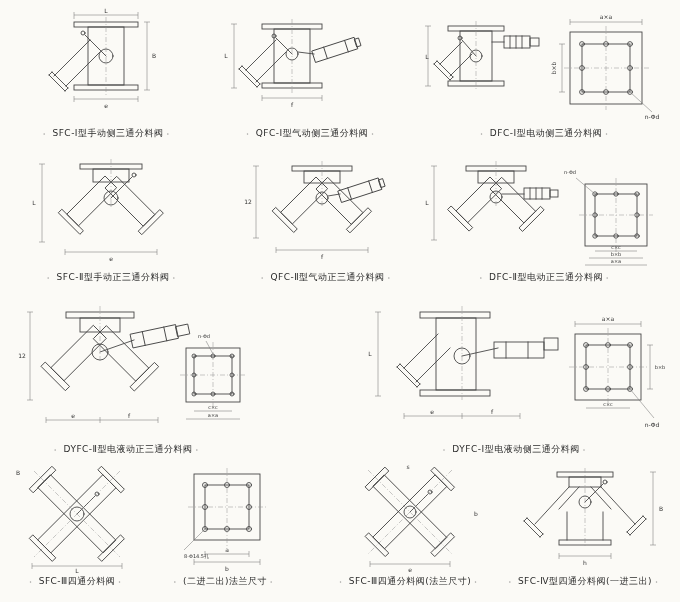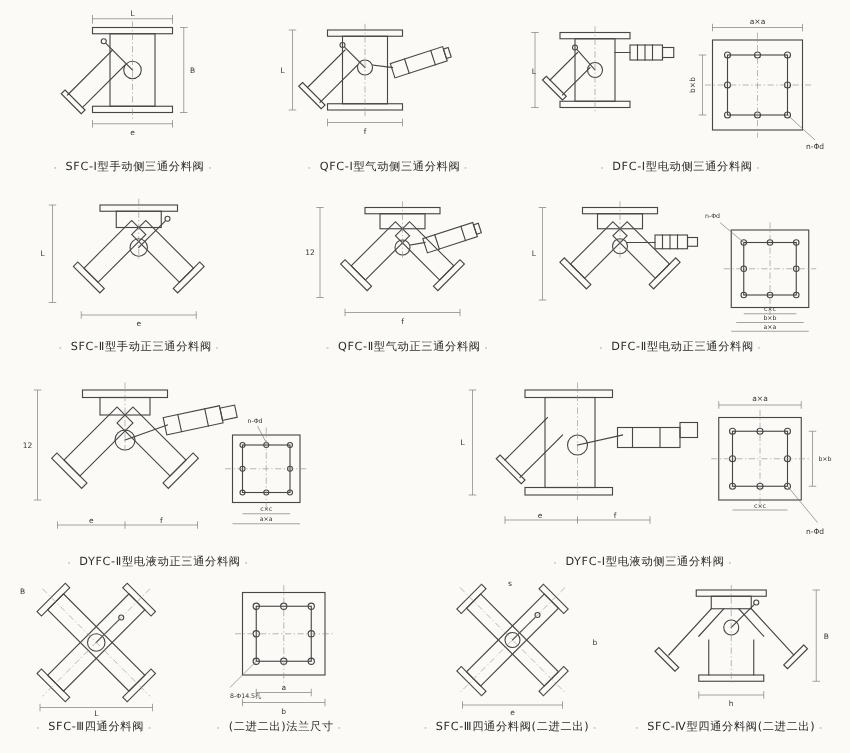--- a/index.html
+++ b/index.html
@@ -399,21 +399,21 @@
           <circle cx="100" cy="30" r="2"></circle>
       </g>
       <path class="cl" d="M38 8 L122 92 M122 8 L38 92"></path>
       <g class="thin">
         <path d="M40 102 L120 102 M40 99 L40 105 M120 99 L120 105"></path>
       </g>
       <text x="78" y="7" class="dim">s</text>
       <text x="146" y="54" class="dim">b</text>
       <text x="80" y="110" class="dim">e</text>
     </svg>
-    <div class="caption"><span class="dot">。</span><span>SFC-Ⅲ四通分料阀(二进二出)</span><span class="dot">。</span></div>
+    <div class="caption"><span class="dot">。</span><span>SFC-Ⅲ四通分料阀(法兰尺寸)</span><span class="dot">。</span></div>
   </div>
 
   <div class="panel" style="left:495px;top:462px;width:180px;height:134px">
     <svg width="180" height="112" viewBox="0 0 180 112">
       <g class="ln">
         <rect x="62" y="10" width="56" height="5"></rect>
         <rect x="74" y="15" width="32" height="10"></rect>
         <path d="M74 25 L40 62 M106 25 L140 62"></path>
         <path d="M84 25 L64 47 M96 25 L116 47"></path>
         <path d="M32 56 L48 72 M29 59 L45 75 M32 56 L29 59 M48 72 L45 75"></path>
@@ -425,16 +425,16 @@
           <circle cx="110" cy="20" r="2"></circle>
       </g>
       <path class="cl" d="M90 6 L90 86"></path>
       <g class="thin">
         <path d="M158 10 L158 83 M155 10 L161 10 M155 83 L161 83"></path>
         <path d="M64 94 L116 94 M64 91 L64 97 M116 91 L116 97"></path>
       </g>
       <text x="166" y="49" class="dim">B</text>
       <text x="90" y="103" class="dim">h</text>
     </svg>
-    <div class="caption"><span class="dot">。</span><span>SFC-Ⅳ型四通分料阀(二进二出)</span><span class="dot">。</span></div>
+    <div class="caption"><span class="dot">。</span><span>SFC-Ⅳ型四通分料阀(一进三出)</span><span class="dot">。</span></div>
   </div>
 
 </div>
 
 </body></html>

